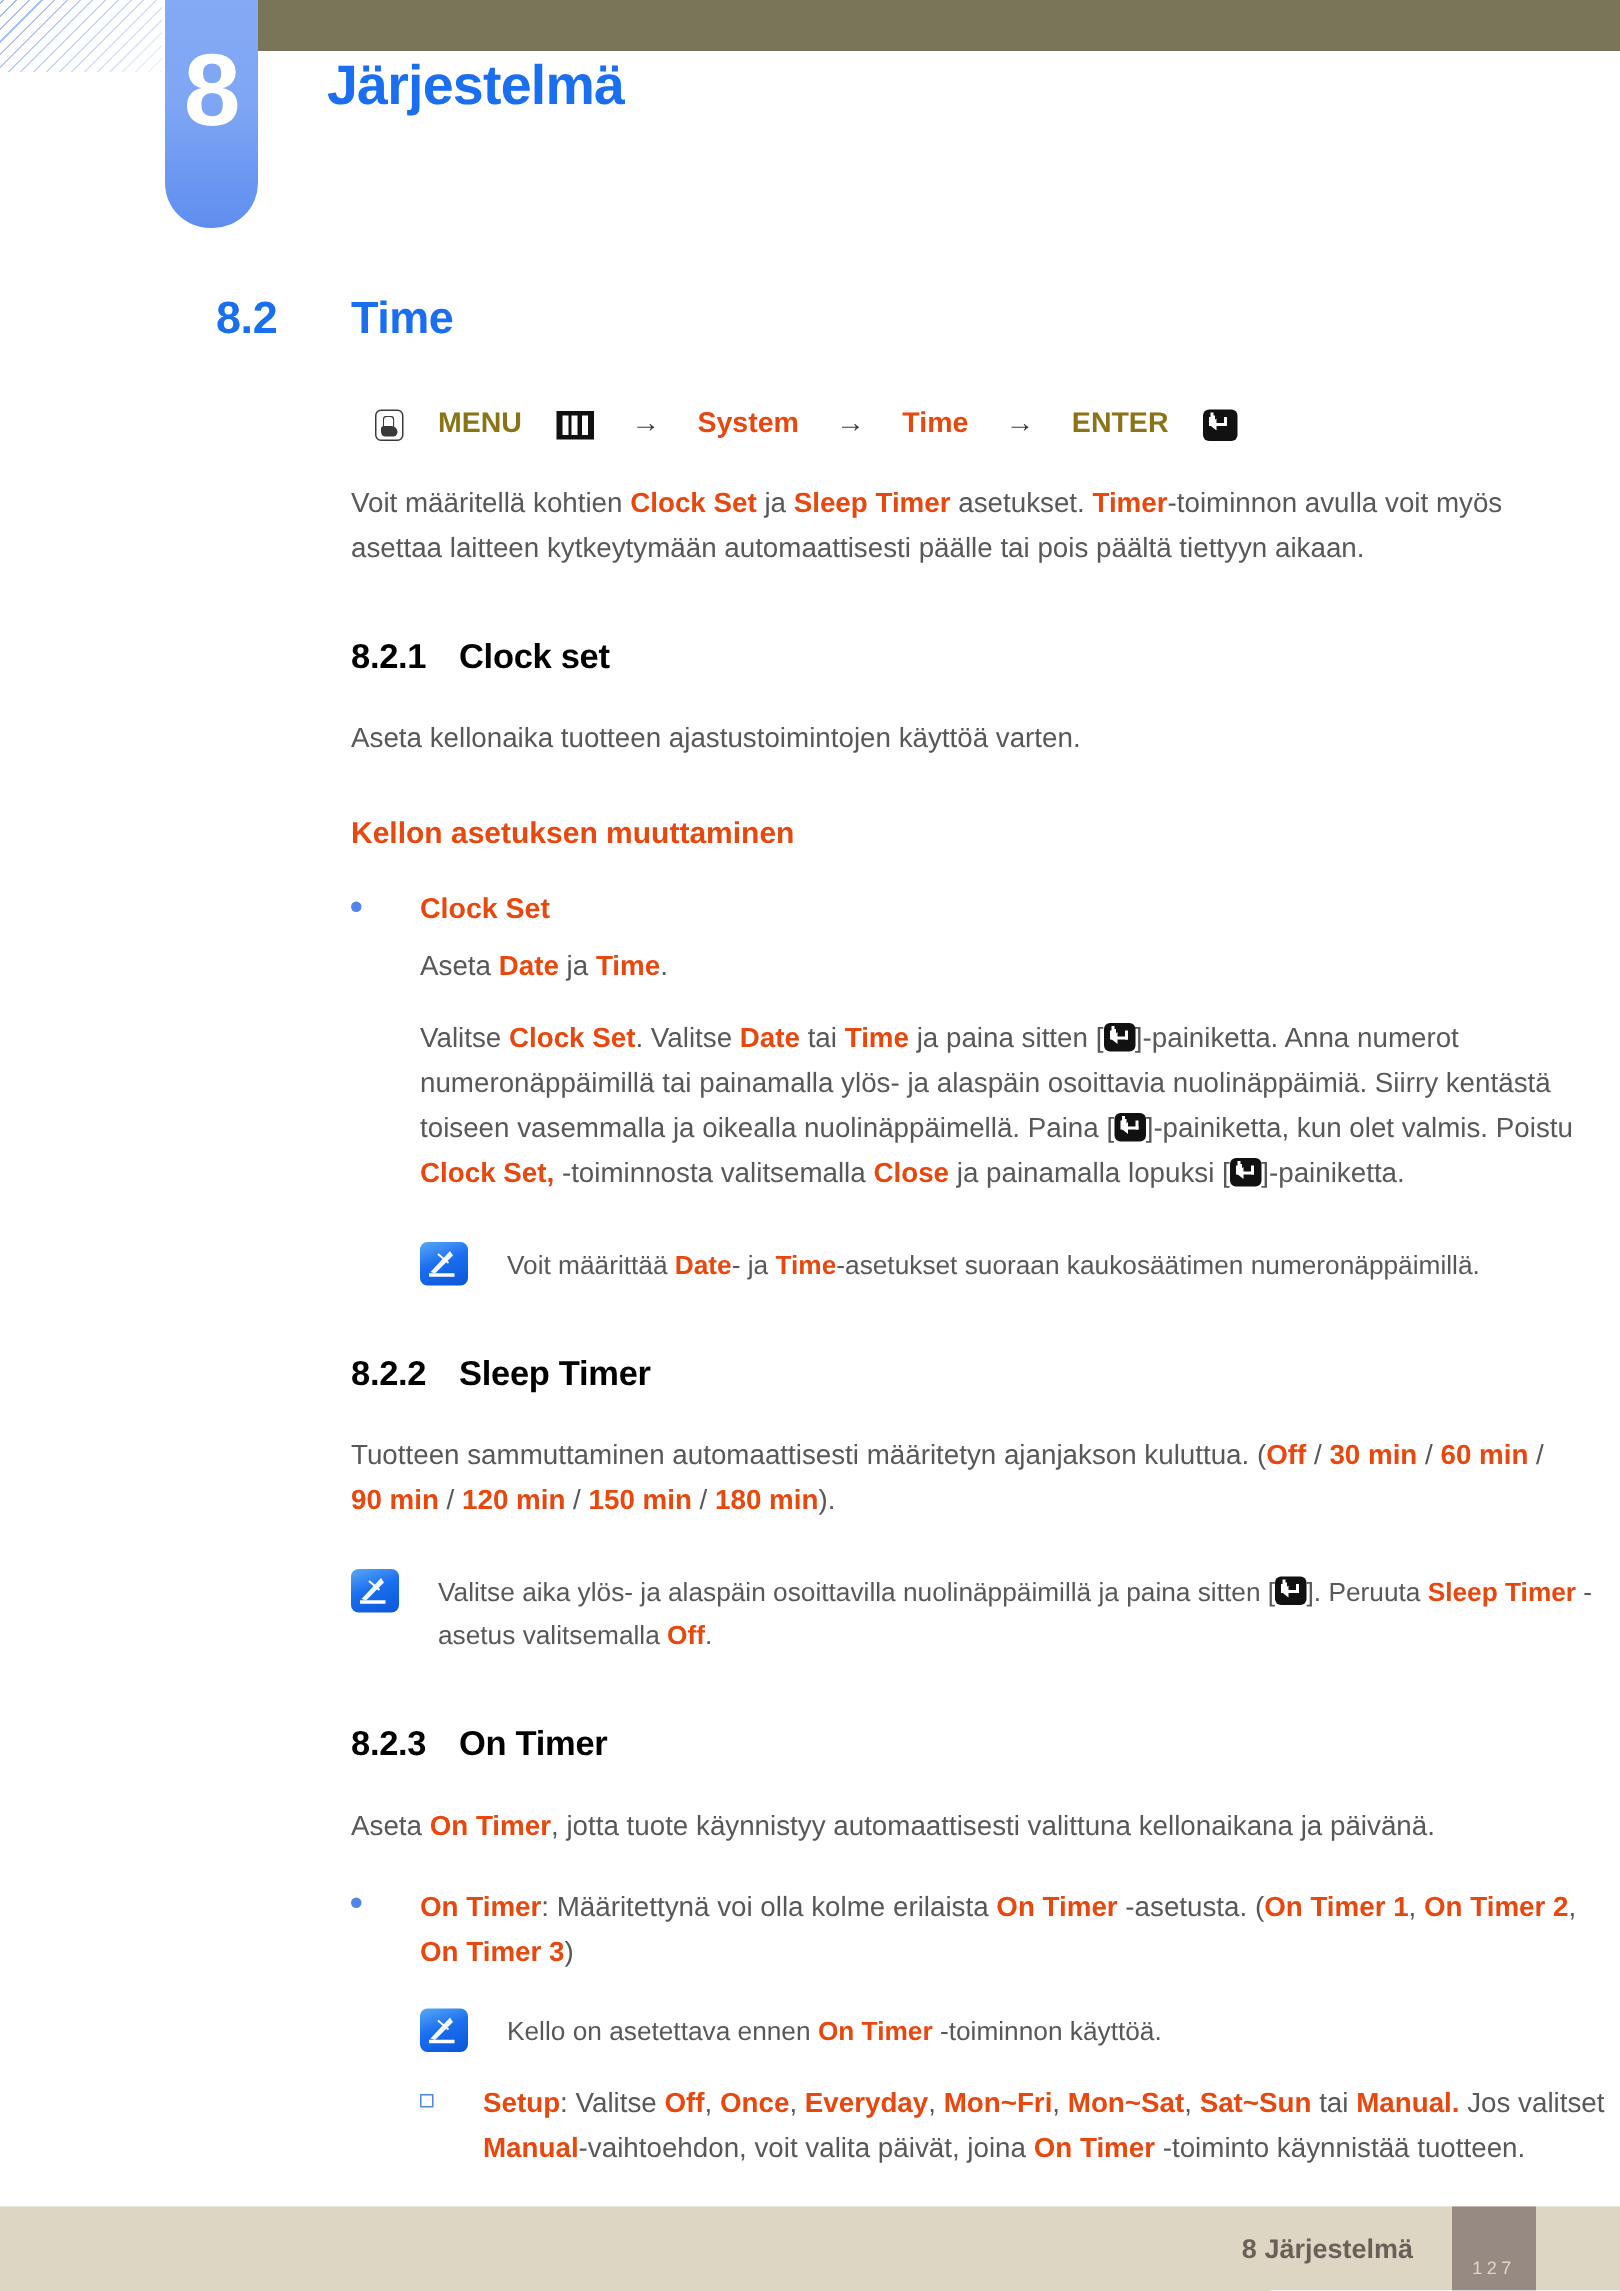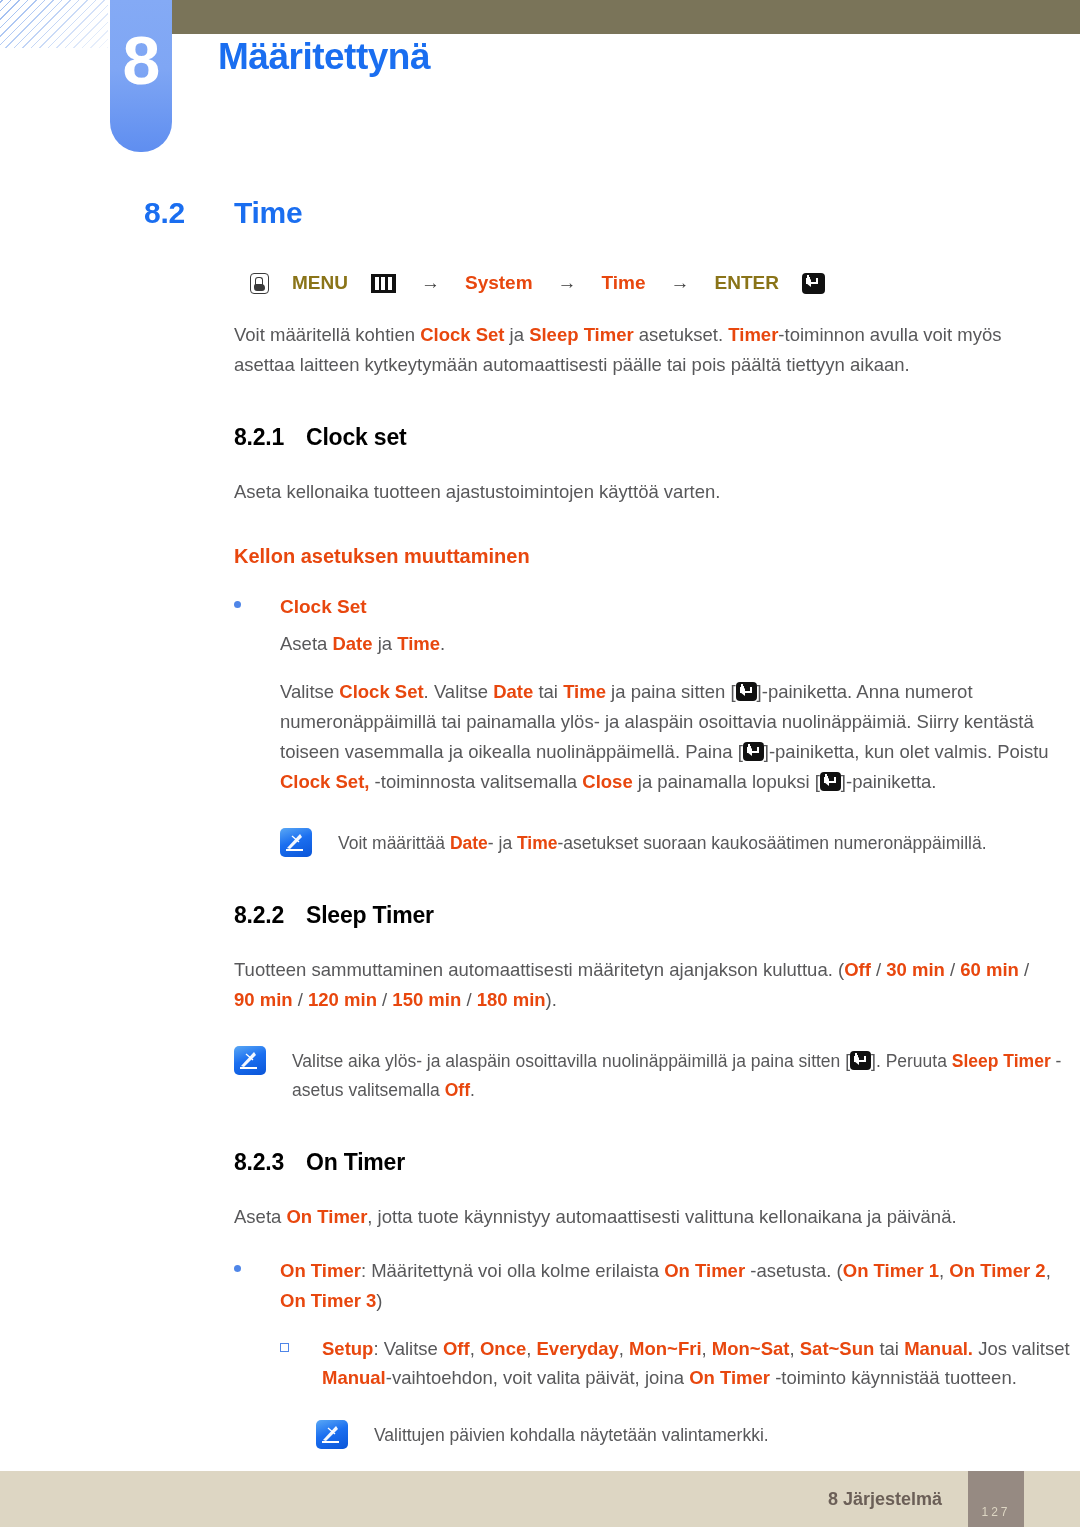--- a/index.html
+++ b/index.html
@@ -315,21 +315,21 @@
     margin-right: 56px;
   }
 </style>
 </head>
 <body>
 
 <div class="chapter-header">
   <div class="hatch"></div>
   <div class="olive-bar"></div>
   <div class="chapter-badge">8</div>
-  <div class="chapter-title">Määritettynä</div>
+  <div class="chapter-title">Järjestelmä</div>
 </div>
 
 <div class="content">
 
   <div class="h2">
     <span class="num">8.2</span>
     <span>Time</span>
   </div>
 
   <div class="menupath">
@@ -426,20 +426,32 @@
 
   <div class="bullet-row">
     <span class="marker">
         <span class="dot"></span>
       </span>
     <span class="btext">
       <span class="o">On Timer</span><span>: Määritettynä voi olla kolme erilaista </span><span class="o">On Timer</span><span> -asetusta. (</span><span class="o">On Timer 1</span><span>, </span><span class="o">On Timer 2</span><span>, </span><span class="o">On Timer 3</span><span>)</span>
     </span>
   </div>
 
+  <div class="note ind1" style="margin-top:22px;">
+    <span class="note-icon">
+      <svg width="29" height="29" viewBox="0 0 29 29">
+        <path d="M7 20 L20 6 L22 9 L10 21 Z" fill="#ffffff" opacity="0.95"></path>
+        <path d="M6 22 L23 22" stroke="#ffffff" stroke-width="2.2" fill="none"></path>
+        <path d="M12 8 L19 14" stroke="#ffffff" stroke-width="1.3" fill="none"></path>
+      </svg>
+    </span>
+    <span class="note-text">
+      <span>Kello on asetettava ennen </span><span class="o">On Timer</span><span> -toiminnon käyttöä.</span>
+    </span>
+  </div>
 
   <div class="bullet-row" style="margin-left:232px;width:790px;margin-top:18px;">
     <span class="marker" style="flex:0 0 42px;">
         <span class="hollow-square"></span>
       </span>
     <span class="btext">
       <span class="o">Setup</span><span>: Valitse </span><span class="o">Off</span><span>, </span><span class="o">Once</span><span>, </span><span class="o">Everyday</span><span>, </span><span class="o">Mon~Fri</span><span>, </span><span class="o">Mon~Sat</span><span>, </span><span class="o">Sat~Sun</span><span> tai </span><span class="o">Manual.</span><span> Jos valitset </span><span class="o">Manual</span><span>-vaihtoehdon, voit valita päivät, joina </span><span class="o">On Timer</span><span> -toiminto käynnistää tuotteen.</span>
     </span>
   </div>
 

